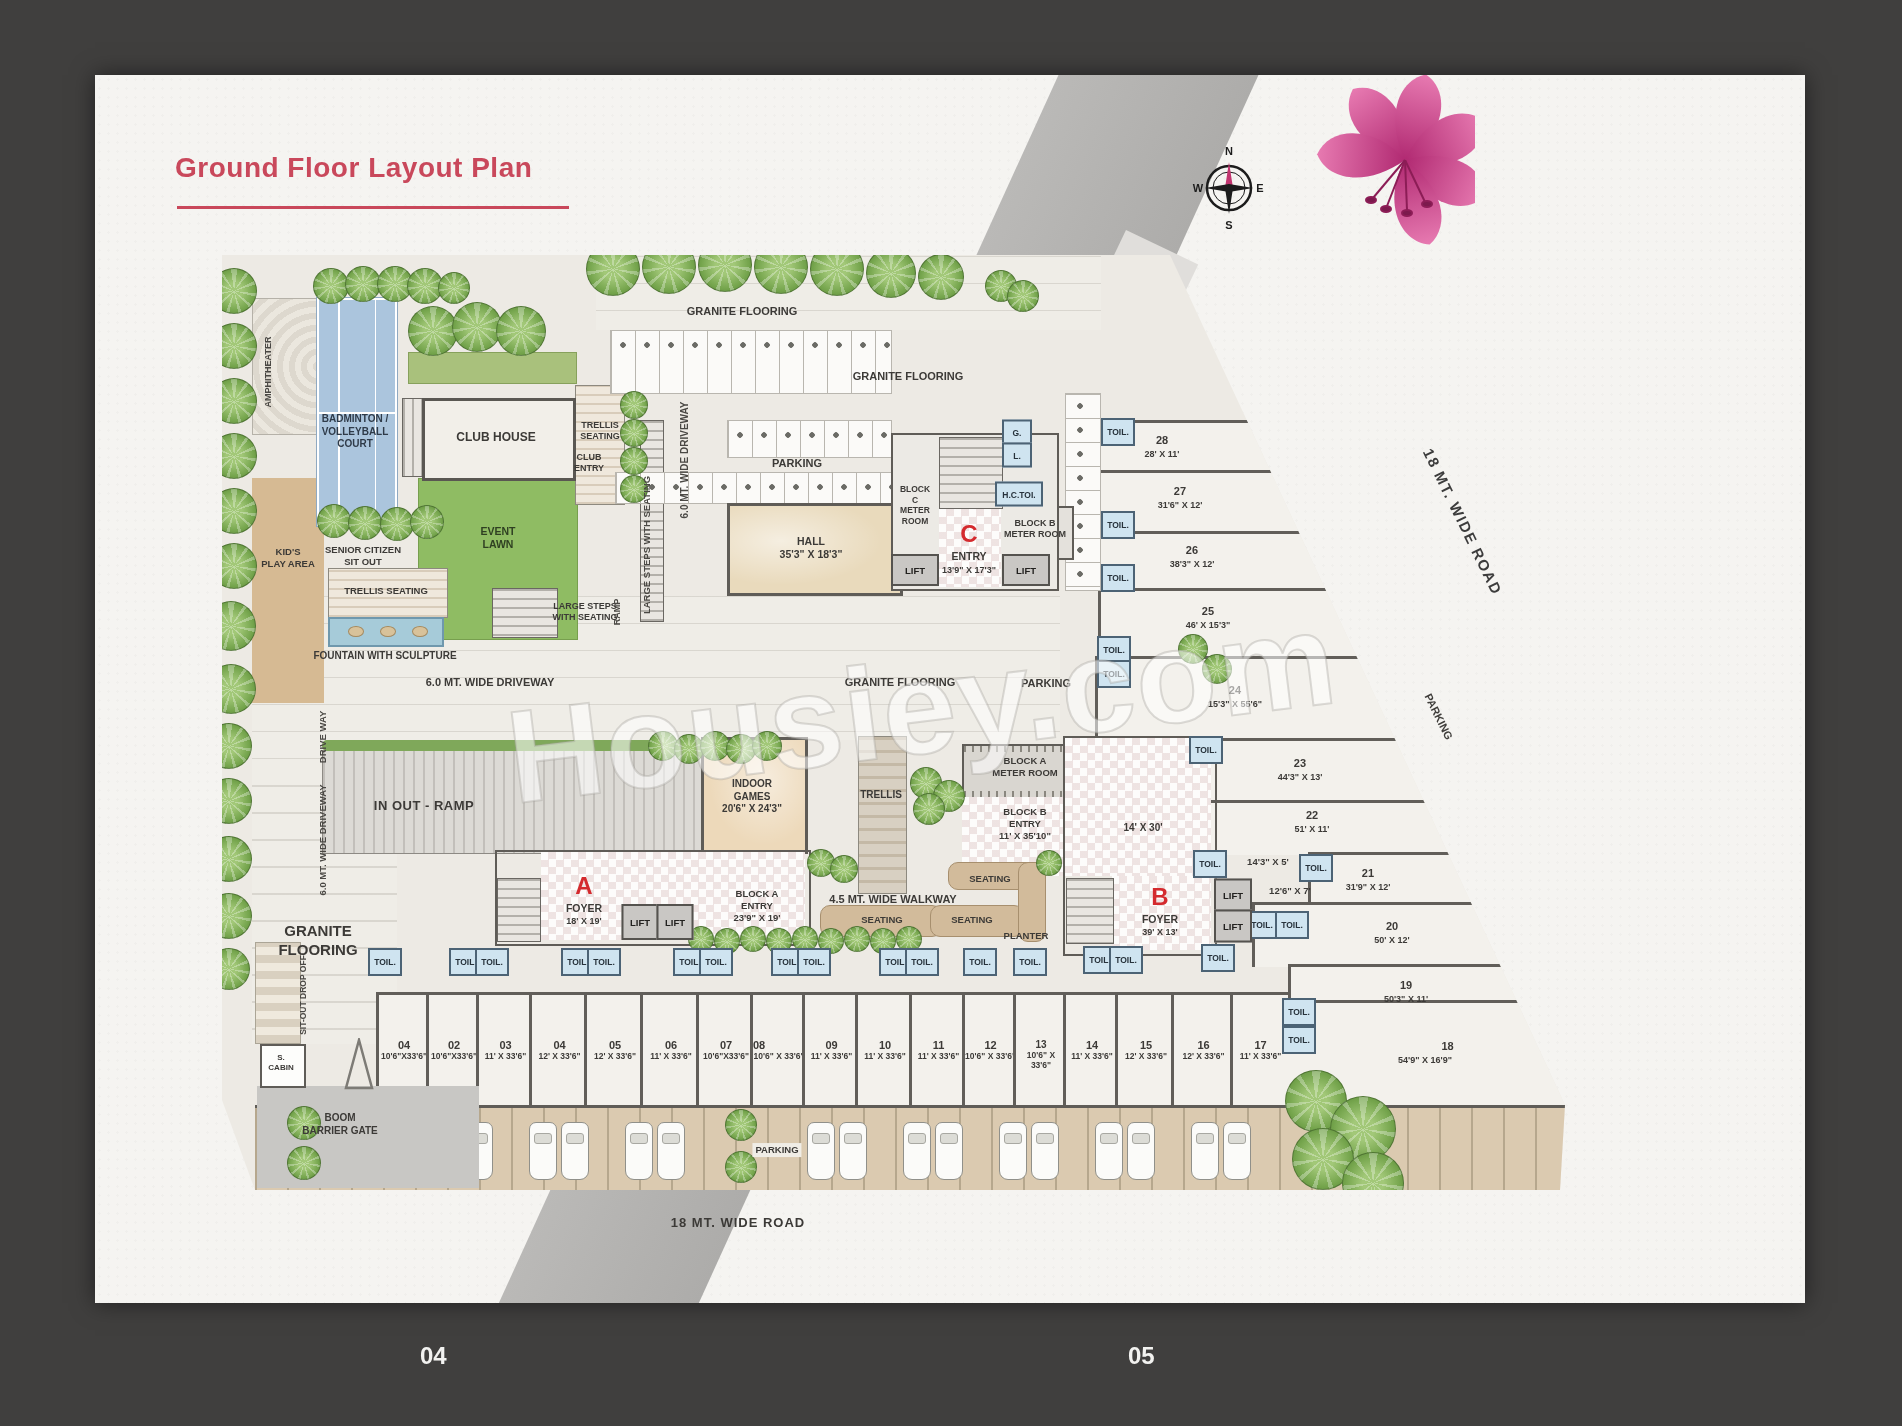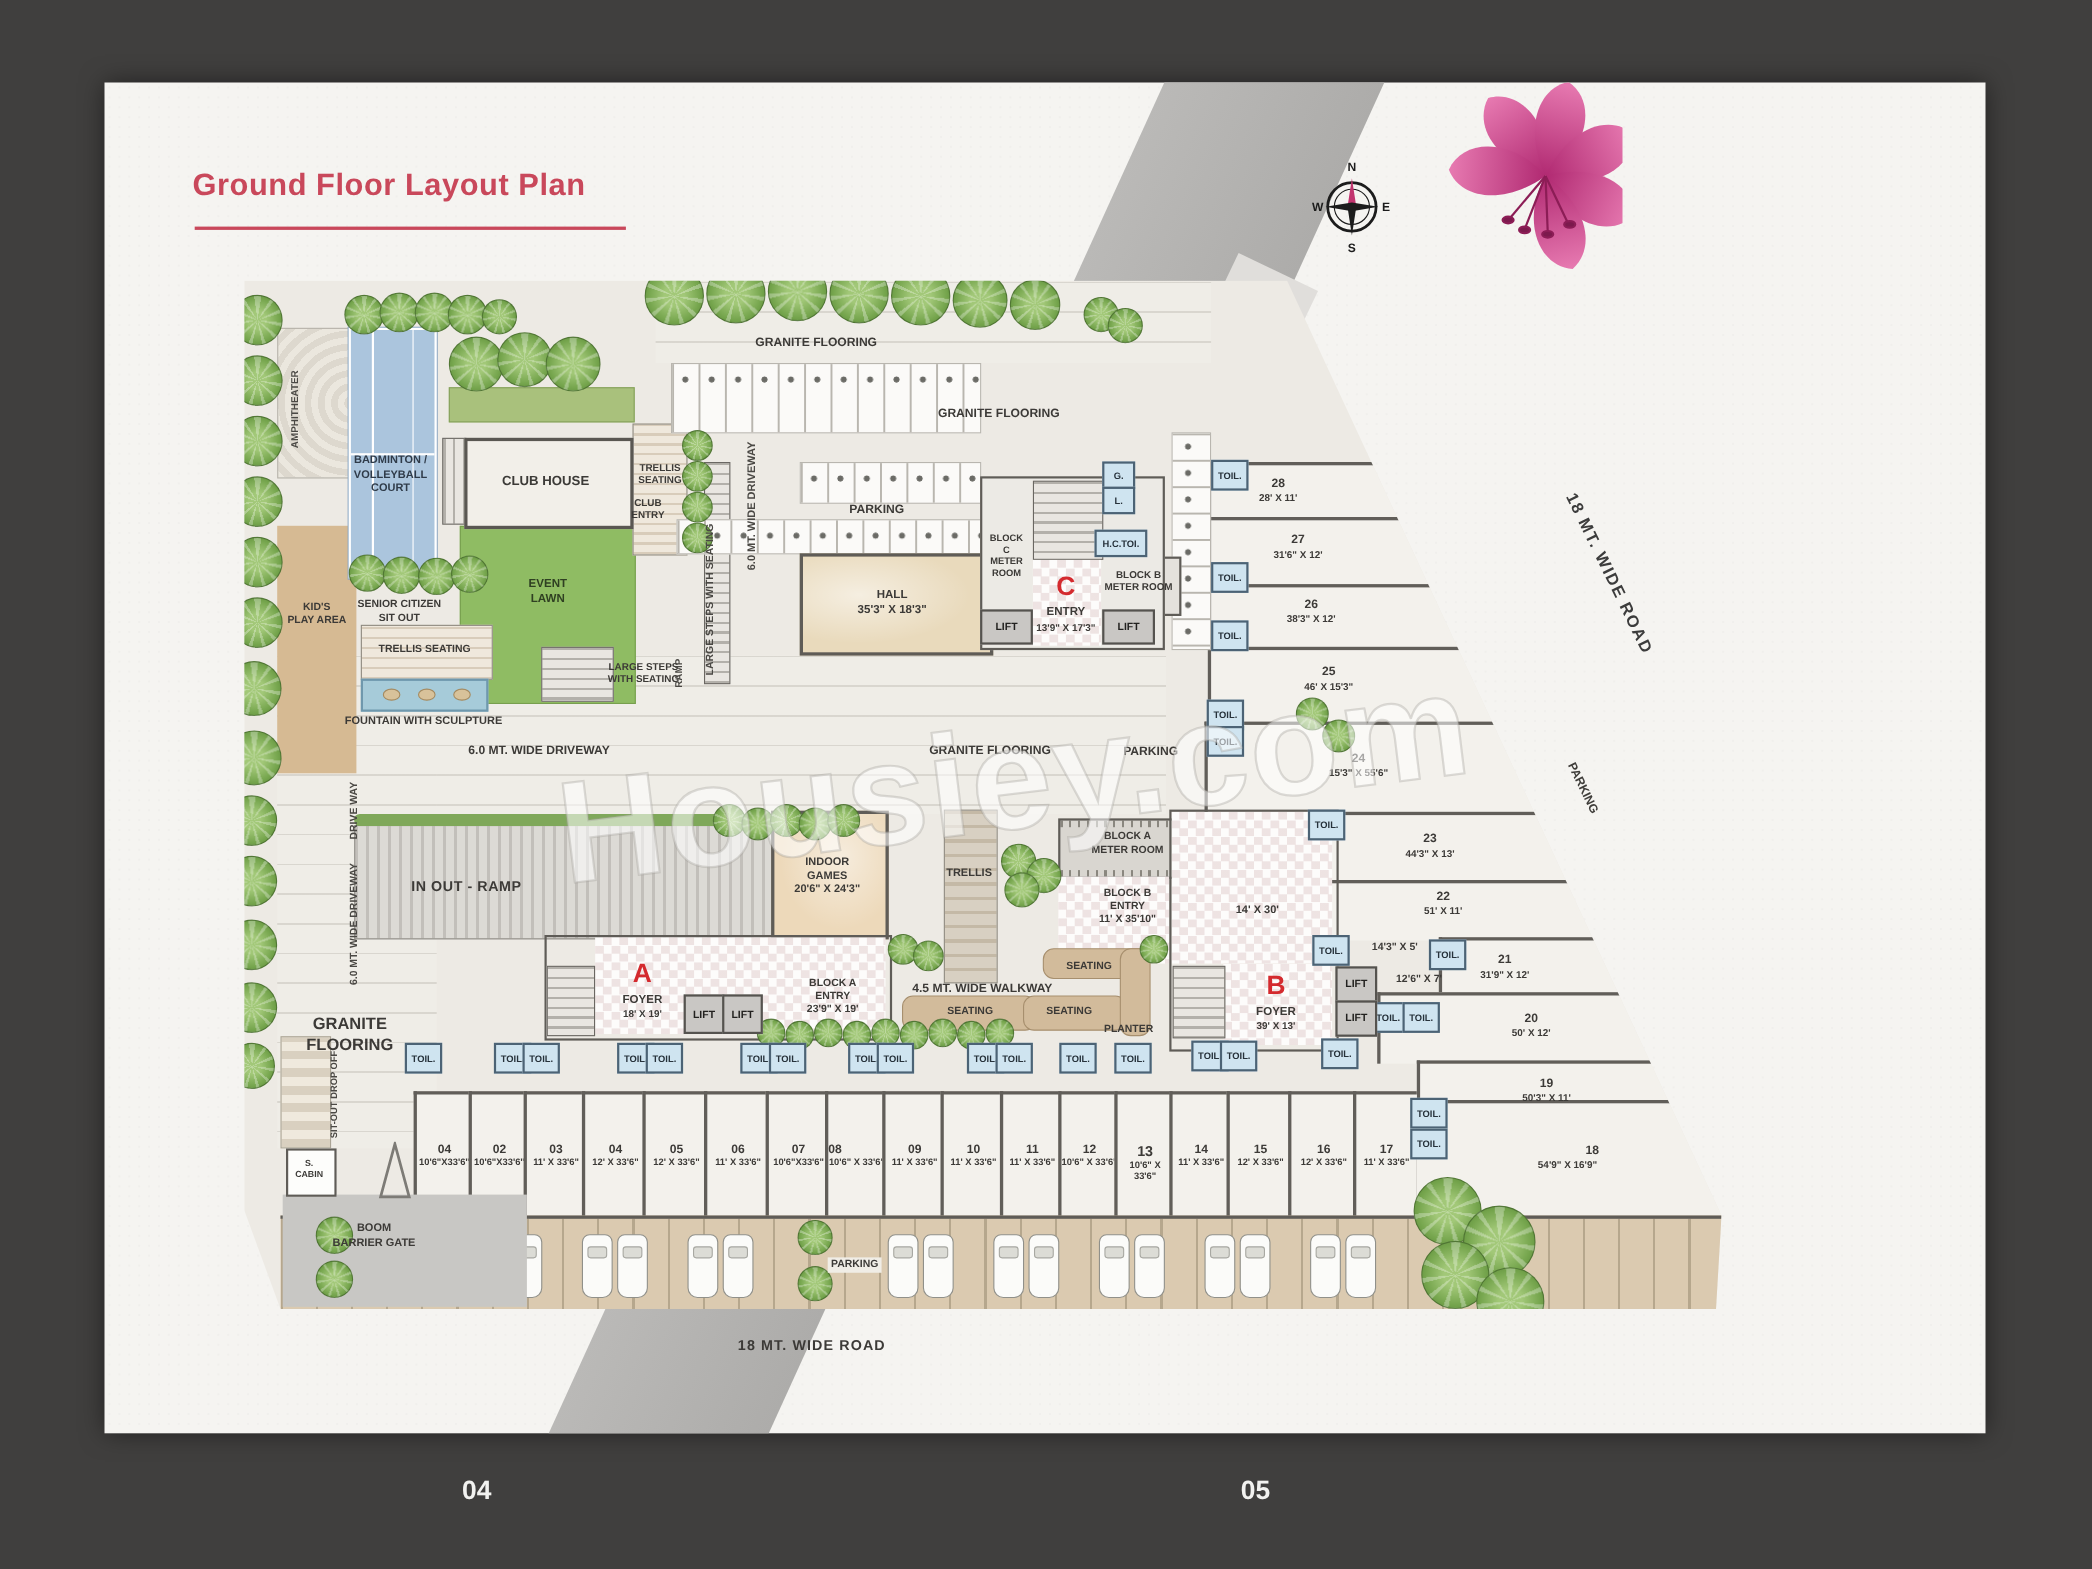--- a/index.html
+++ b/index.html
@@ -197,21 +197,21 @@
             </div>
             <div class="unit" style="left: 909px; top: 992px; width: 53px; height: 112px; border-left: 3px solid rgb(97, 94, 89);">
               <div style="margin-top:44px;text-align:center;font-weight:bold;font-size:11px;color:#3c3a37;">11</div>
                  <div style="text-align:center;font-weight:bold;font-size:8.5px;color:#3c3a37;">11' X 33'6"</div>
             </div>
             <div class="unit" style="left: 962px; top: 992px; width: 51px; height: 112px; border-left: 3px solid rgb(97, 94, 89);">
               <div style="margin-top:44px;text-align:center;font-weight:bold;font-size:11px;color:#3c3a37;">12</div>
                  <div style="text-align:center;font-weight:bold;font-size:8.5px;color:#3c3a37;">10'6" X 33'6"</div>
             </div>
             <div class="unit" style="left: 1013px; top: 992px; width: 50px; height: 112px; border-left: 3px solid rgb(97, 94, 89);">
-              <div style="margin-top:44px;text-align:center;font-weight:bold;font-size:13px;color:#3c3a37;">13</div>
+              <div style="margin-top:44px;text-align:center;font-weight:bold;font-size:10px;color:#3c3a37;">13</div>
                  <div style="text-align:center;font-weight:bold;font-size:8.5px;color:#3c3a37;">10'6" X 33'6"</div>
             </div>
             <div class="unit" style="left: 1063px; top: 992px; width: 52px; height: 112px; border-left: 3px solid rgb(97, 94, 89);">
               <div style="margin-top:44px;text-align:center;font-weight:bold;font-size:11px;color:#3c3a37;">14</div>
                  <div style="text-align:center;font-weight:bold;font-size:8.5px;color:#3c3a37;">11' X 33'6"</div>
             </div>
             <div class="unit" style="left: 1115px; top: 992px; width: 56px; height: 112px; border-left: 3px solid rgb(97, 94, 89);">
               <div style="margin-top:44px;text-align:center;font-weight:bold;font-size:11px;color:#3c3a37;">15</div>
                  <div style="text-align:center;font-weight:bold;font-size:8.5px;color:#3c3a37;">12' X 33'6"</div>
             </div>

